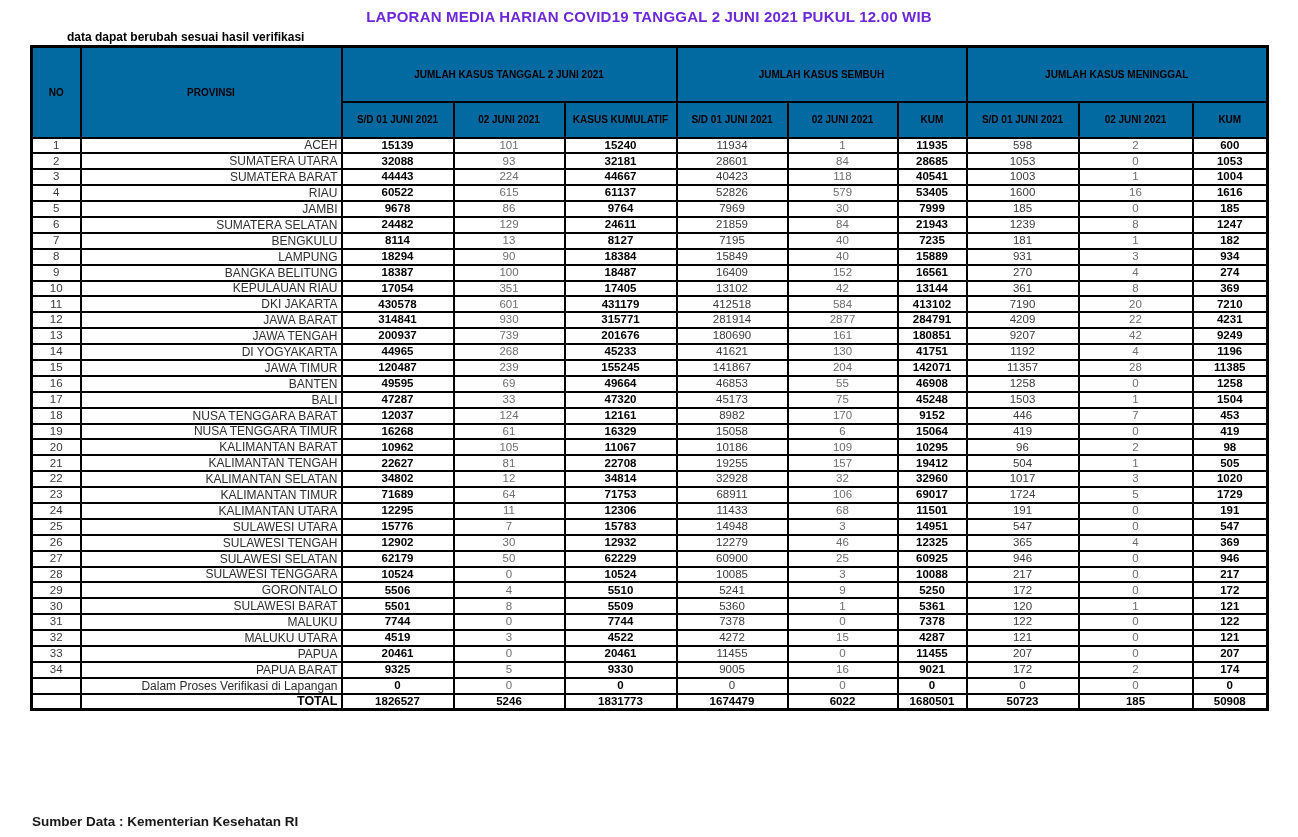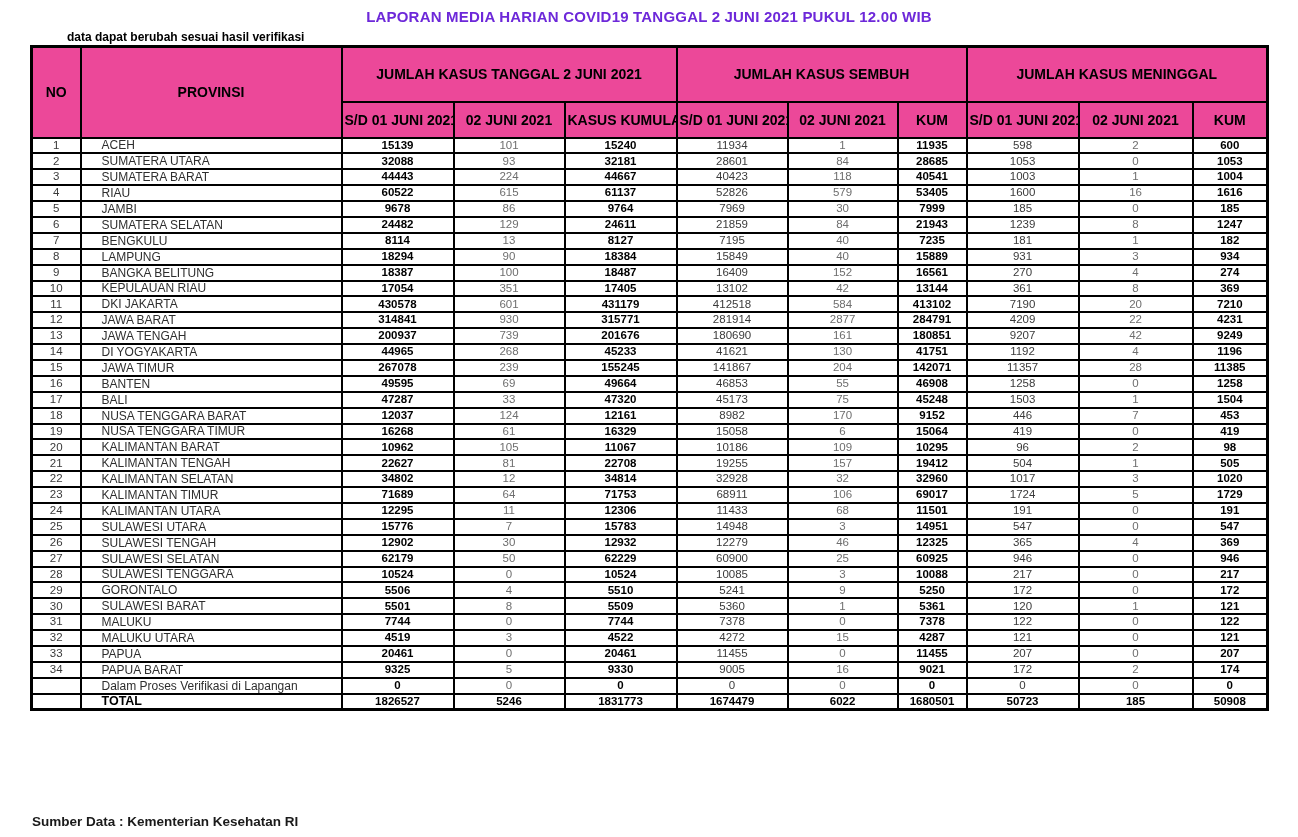--- a/index.html
+++ b/index.html
@@ -24,30 +24,30 @@
     position: absolute; top: 45px; left: 30px;
     width: 1236px; table-layout: fixed;
     border-collapse: collapse;
     border: 3px solid #000;
   }
   table.report th, table.report td {
     border: 2px solid #000;
     overflow: hidden; white-space: nowrap;
   }
   thead th {
-    background: #ec4899; color: #000; font-weight: 700;
+    background: #0369a1; color: #000; font-weight: 700;
     text-align: center; vertical-align: middle;
-    font-size: 14px; white-space: normal;
+    font-size: 10px; white-space: normal;
   }
   tr.hdr-group th { height: 55px; }
   tr.hdr-sub th { height: 36px; padding: 0 2px; }
 
   tbody td { height: 15.9px; font-size: 11.5px; text-align: center; vertical-align: middle; padding: 0 3px; line-height: 1; }
   td.c-no   { color: #3a3a3a; }
-  td.c-prov { text-align: left; padding-left: 20px; color: #2e2e2e; font-size: 12px; margin-left: 48px; }
+  td.c-prov { text-align: right; padding-left: 5px; color: #2e2e2e; font-size: 12px; margin-left: 48px; }
   td.v-strong { font-weight: 700; color: #000; }
   td.v-mid    { color: #3a3a3a; }
   td.v-light  { color: #6e6e6e; }
   tr.total td { font-weight: 700; color: #000; }
   tr.total td.c-prov { font-size: 12.5px; color: #000; }
 </style>
 </head>
 <body>
 
 <div class="page">
@@ -267,21 +267,21 @@
           <td class="v-mid">41621</td>
           <td class="v-light">130</td>
           <td class="v-strong">41751</td>
           <td class="v-mid">1192</td>
           <td class="v-light">4</td>
           <td class="v-strong">1196</td>
         </tr>
         <tr>
           <td class="c-no">15</td>
           <td class="c-prov">JAWA TIMUR</td>
-          <td class="v-strong">267078</td>
+          <td class="v-strong">120487</td>
           <td class="v-light">239</td>
           <td class="v-strong">155245</td>
           <td class="v-mid">141867</td>
           <td class="v-light">204</td>
           <td class="v-strong">142071</td>
           <td class="v-mid">11357</td>
           <td class="v-light">28</td>
           <td class="v-strong">11385</td>
         </tr>
         <tr>

